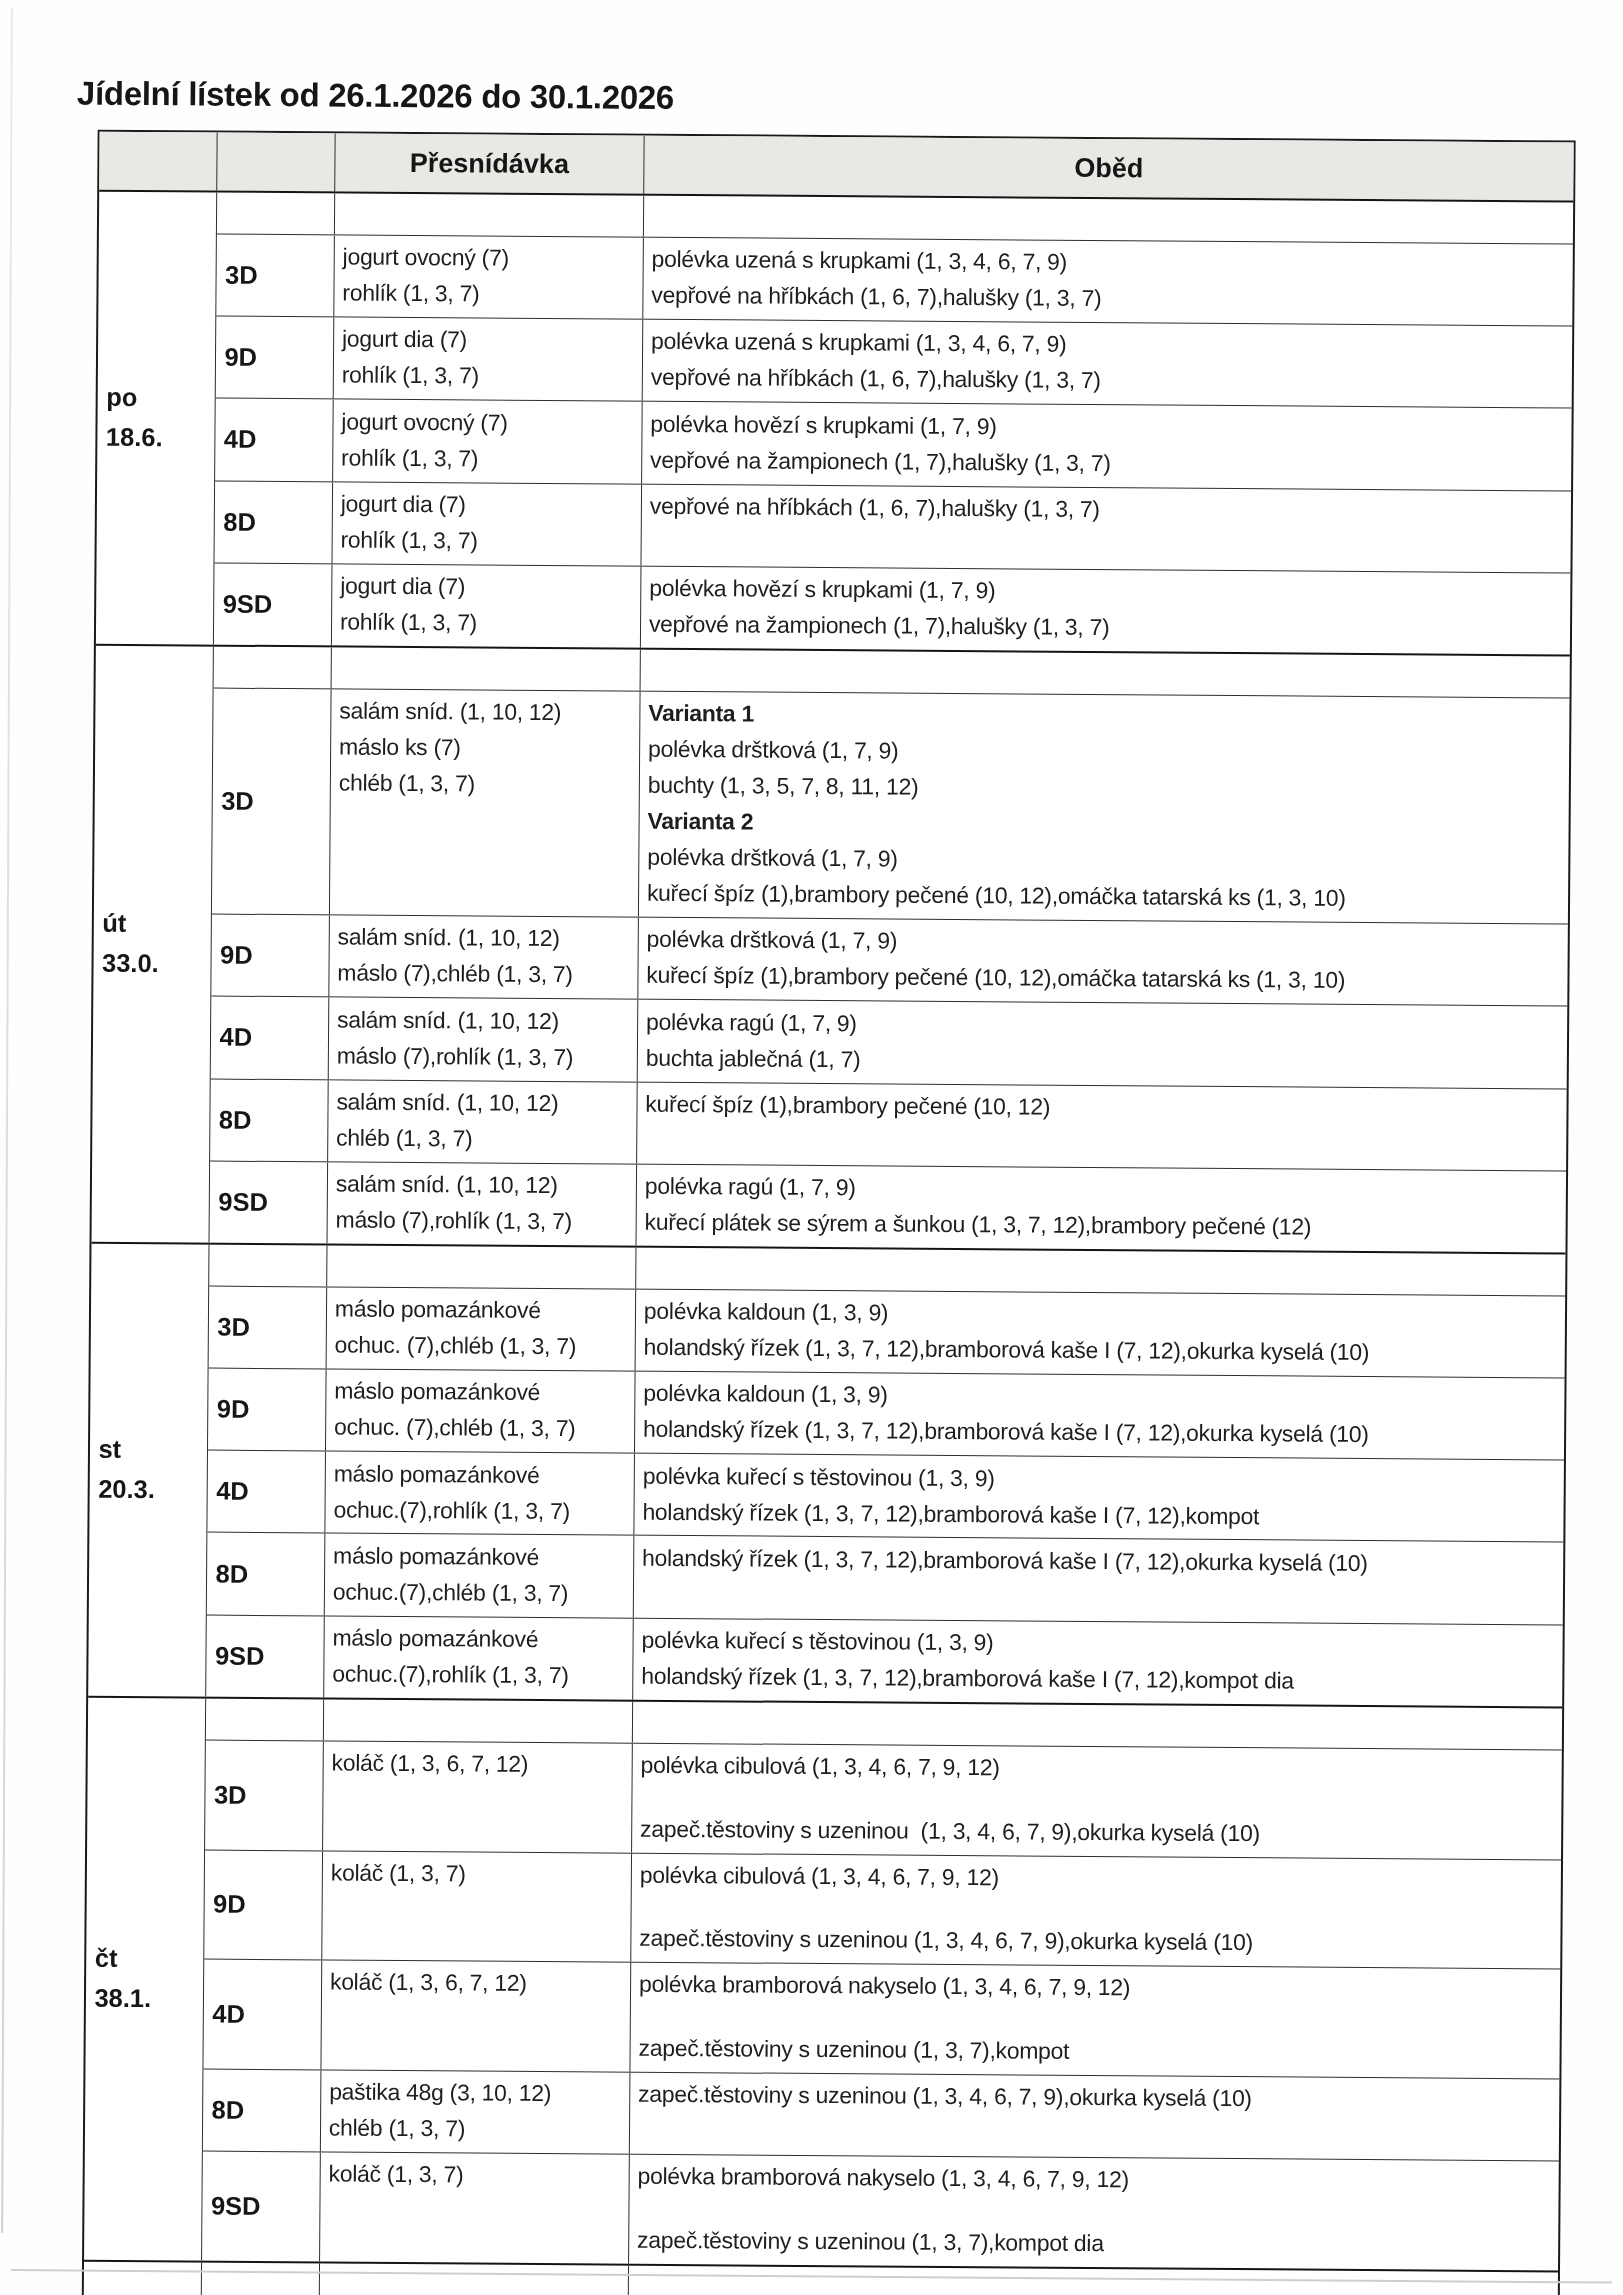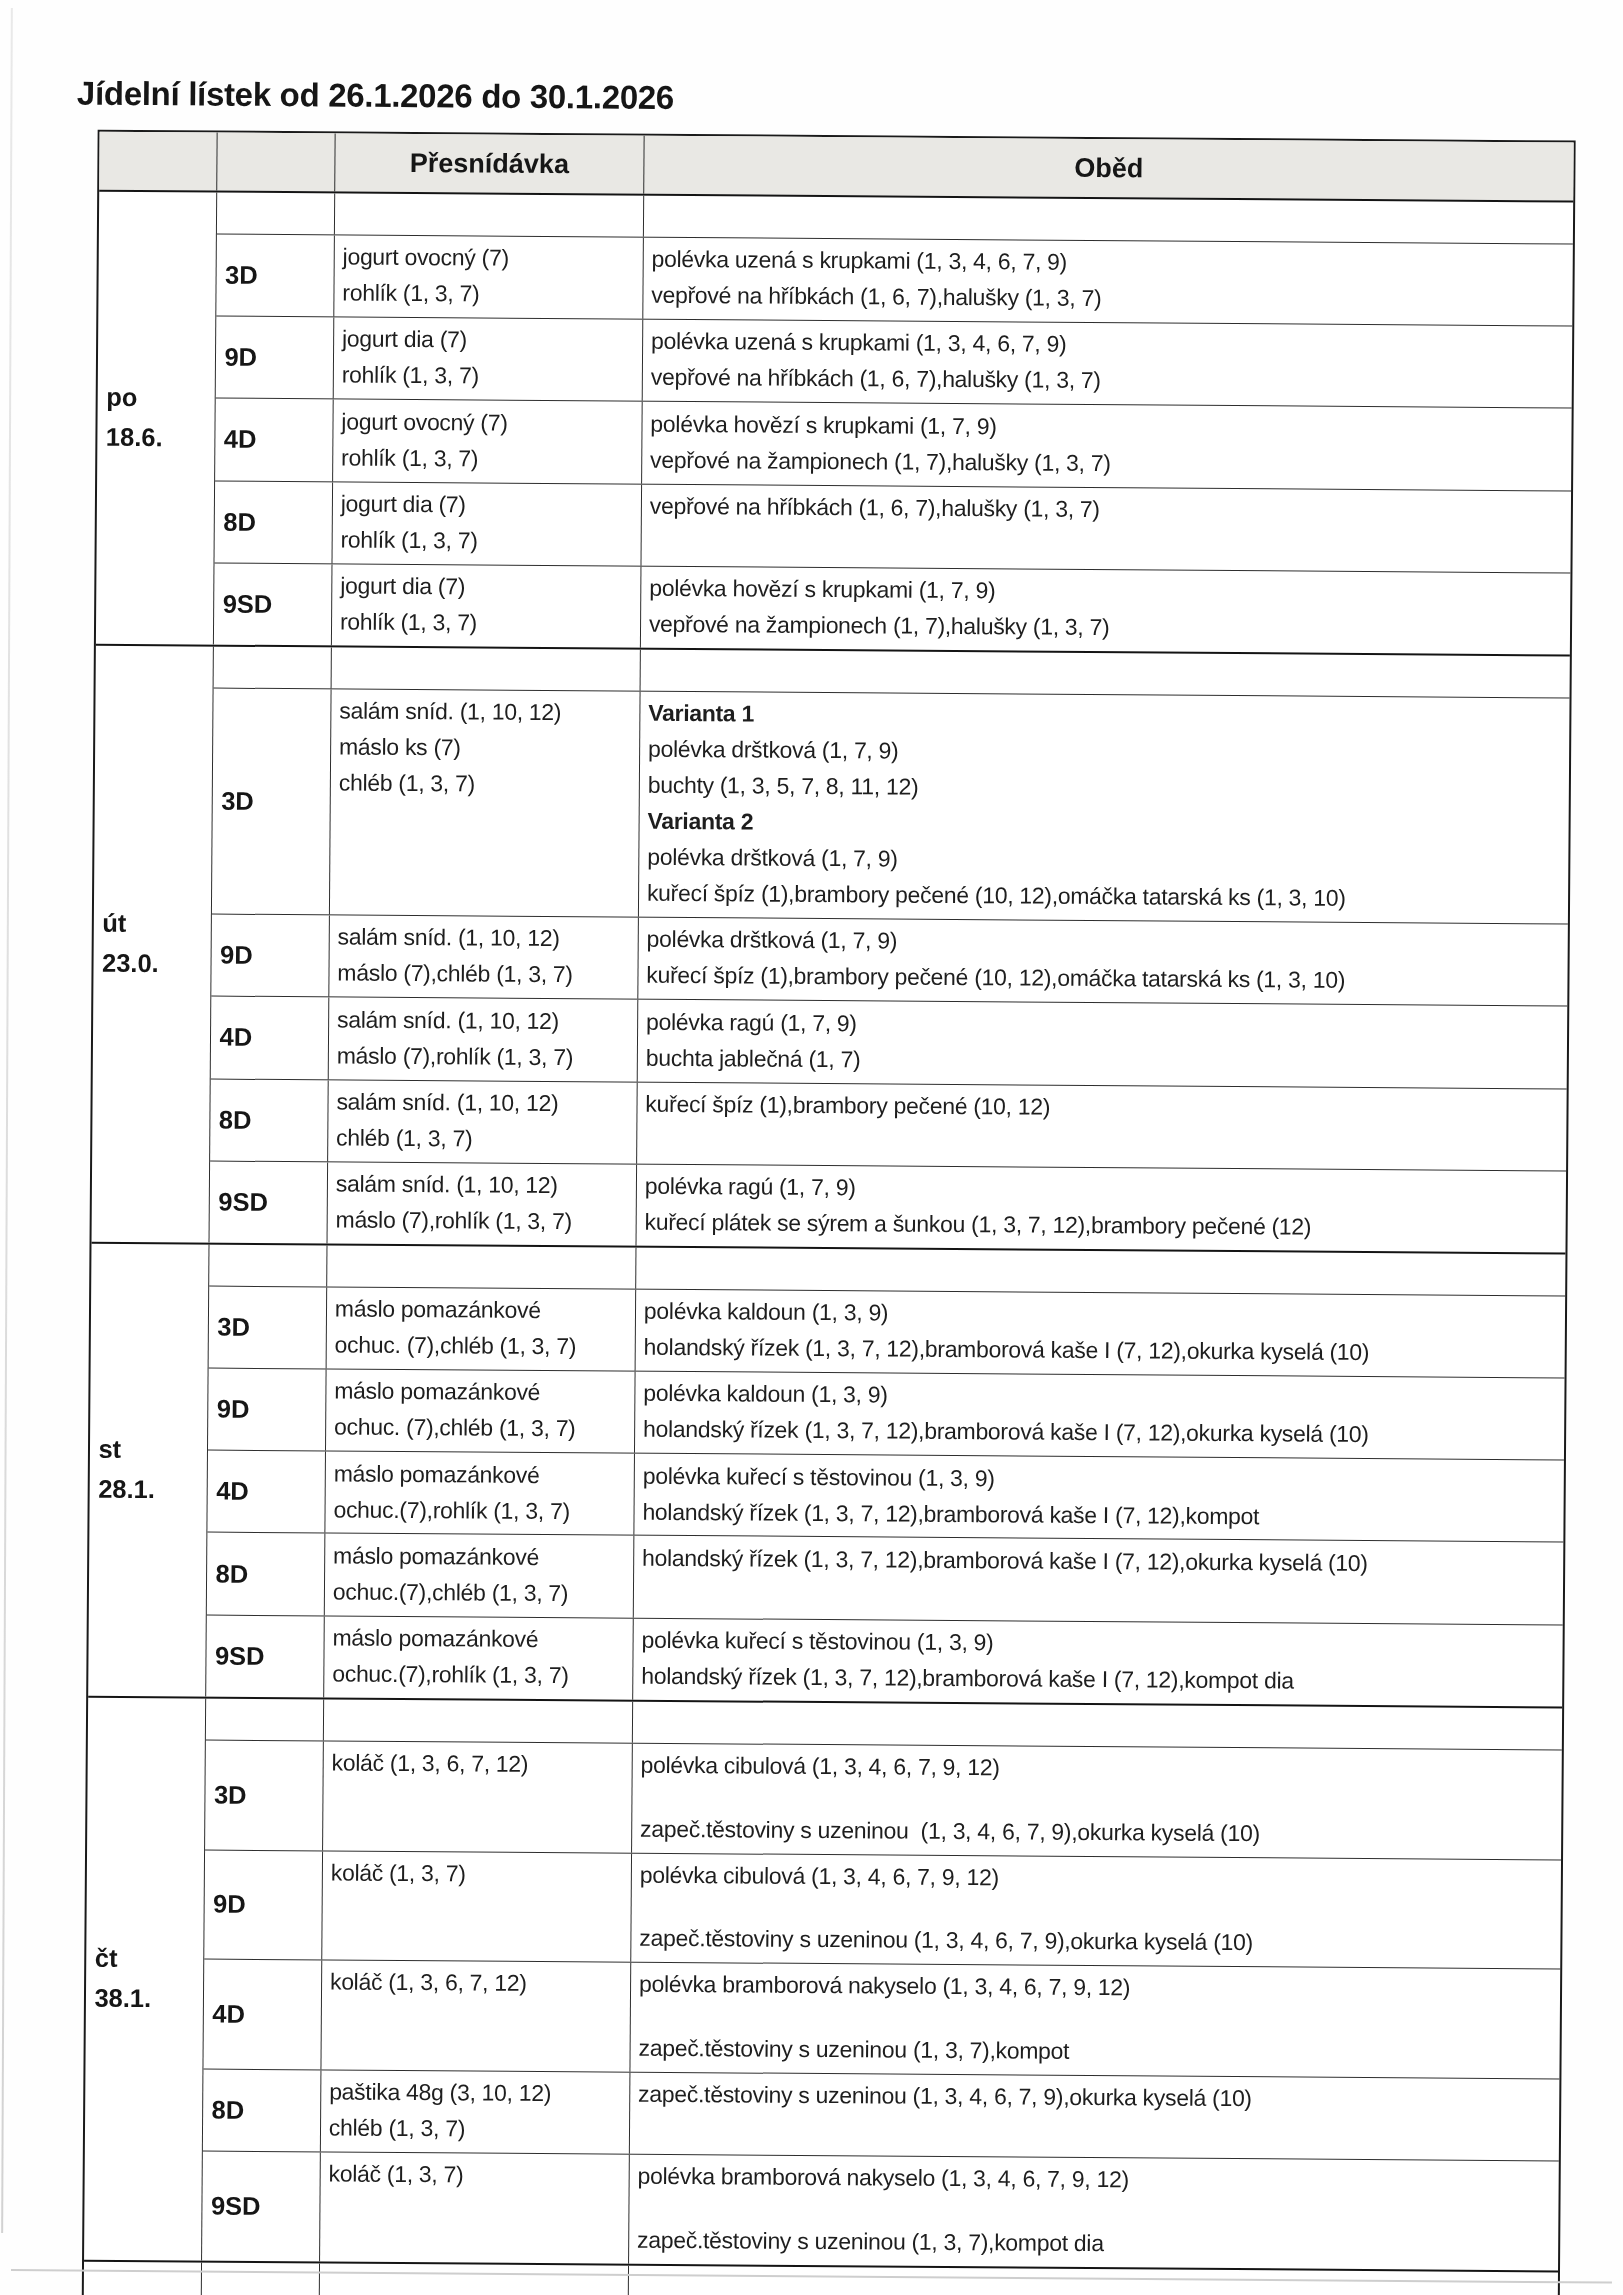--- a/index.html
+++ b/index.html
@@ -115,21 +115,21 @@
               <div class="lunch-cell">
                 <div class="ln">polévka hovězí s krupkami (1, 7, 9)</div>
                 <div class="ln">vepřové na žampionech (1, 7),halušky (1, 3, 7)</div>
               </div>
             </div>
           </div>
         </div>
         <div class="day-block">
           <div class="day-cell">
             <div class="day-label">út</div>
-            <div class="day-date">23.0.</div>
+            <div class="day-date">33.0.</div>
           </div>
           <div class="day-rows">
             <div class="row-grid spacer-row">
               <div class="spacer-cell"></div>
               <div class="spacer-cell"></div>
               <div class="spacer-cell"></div>
             </div>
             <div class="row-grid diet-row">
               <div class="diet-cell">3D</div>
               <div class="snack-cell">
@@ -187,21 +187,21 @@
               <div class="lunch-cell">
                 <div class="ln">polévka ragú (1, 7, 9)</div>
                 <div class="ln">kuřecí plátek se sýrem a šunkou (1, 3, 7, 12),brambory pečené (12)</div>
               </div>
             </div>
           </div>
         </div>
         <div class="day-block">
           <div class="day-cell">
             <div class="day-label">st</div>
-            <div class="day-date">28.1.</div>
+            <div class="day-date">20.3.</div>
           </div>
           <div class="day-rows">
             <div class="row-grid spacer-row">
               <div class="spacer-cell"></div>
               <div class="spacer-cell"></div>
               <div class="spacer-cell"></div>
             </div>
             <div class="row-grid diet-row">
               <div class="diet-cell">3D</div>
               <div class="snack-cell">

